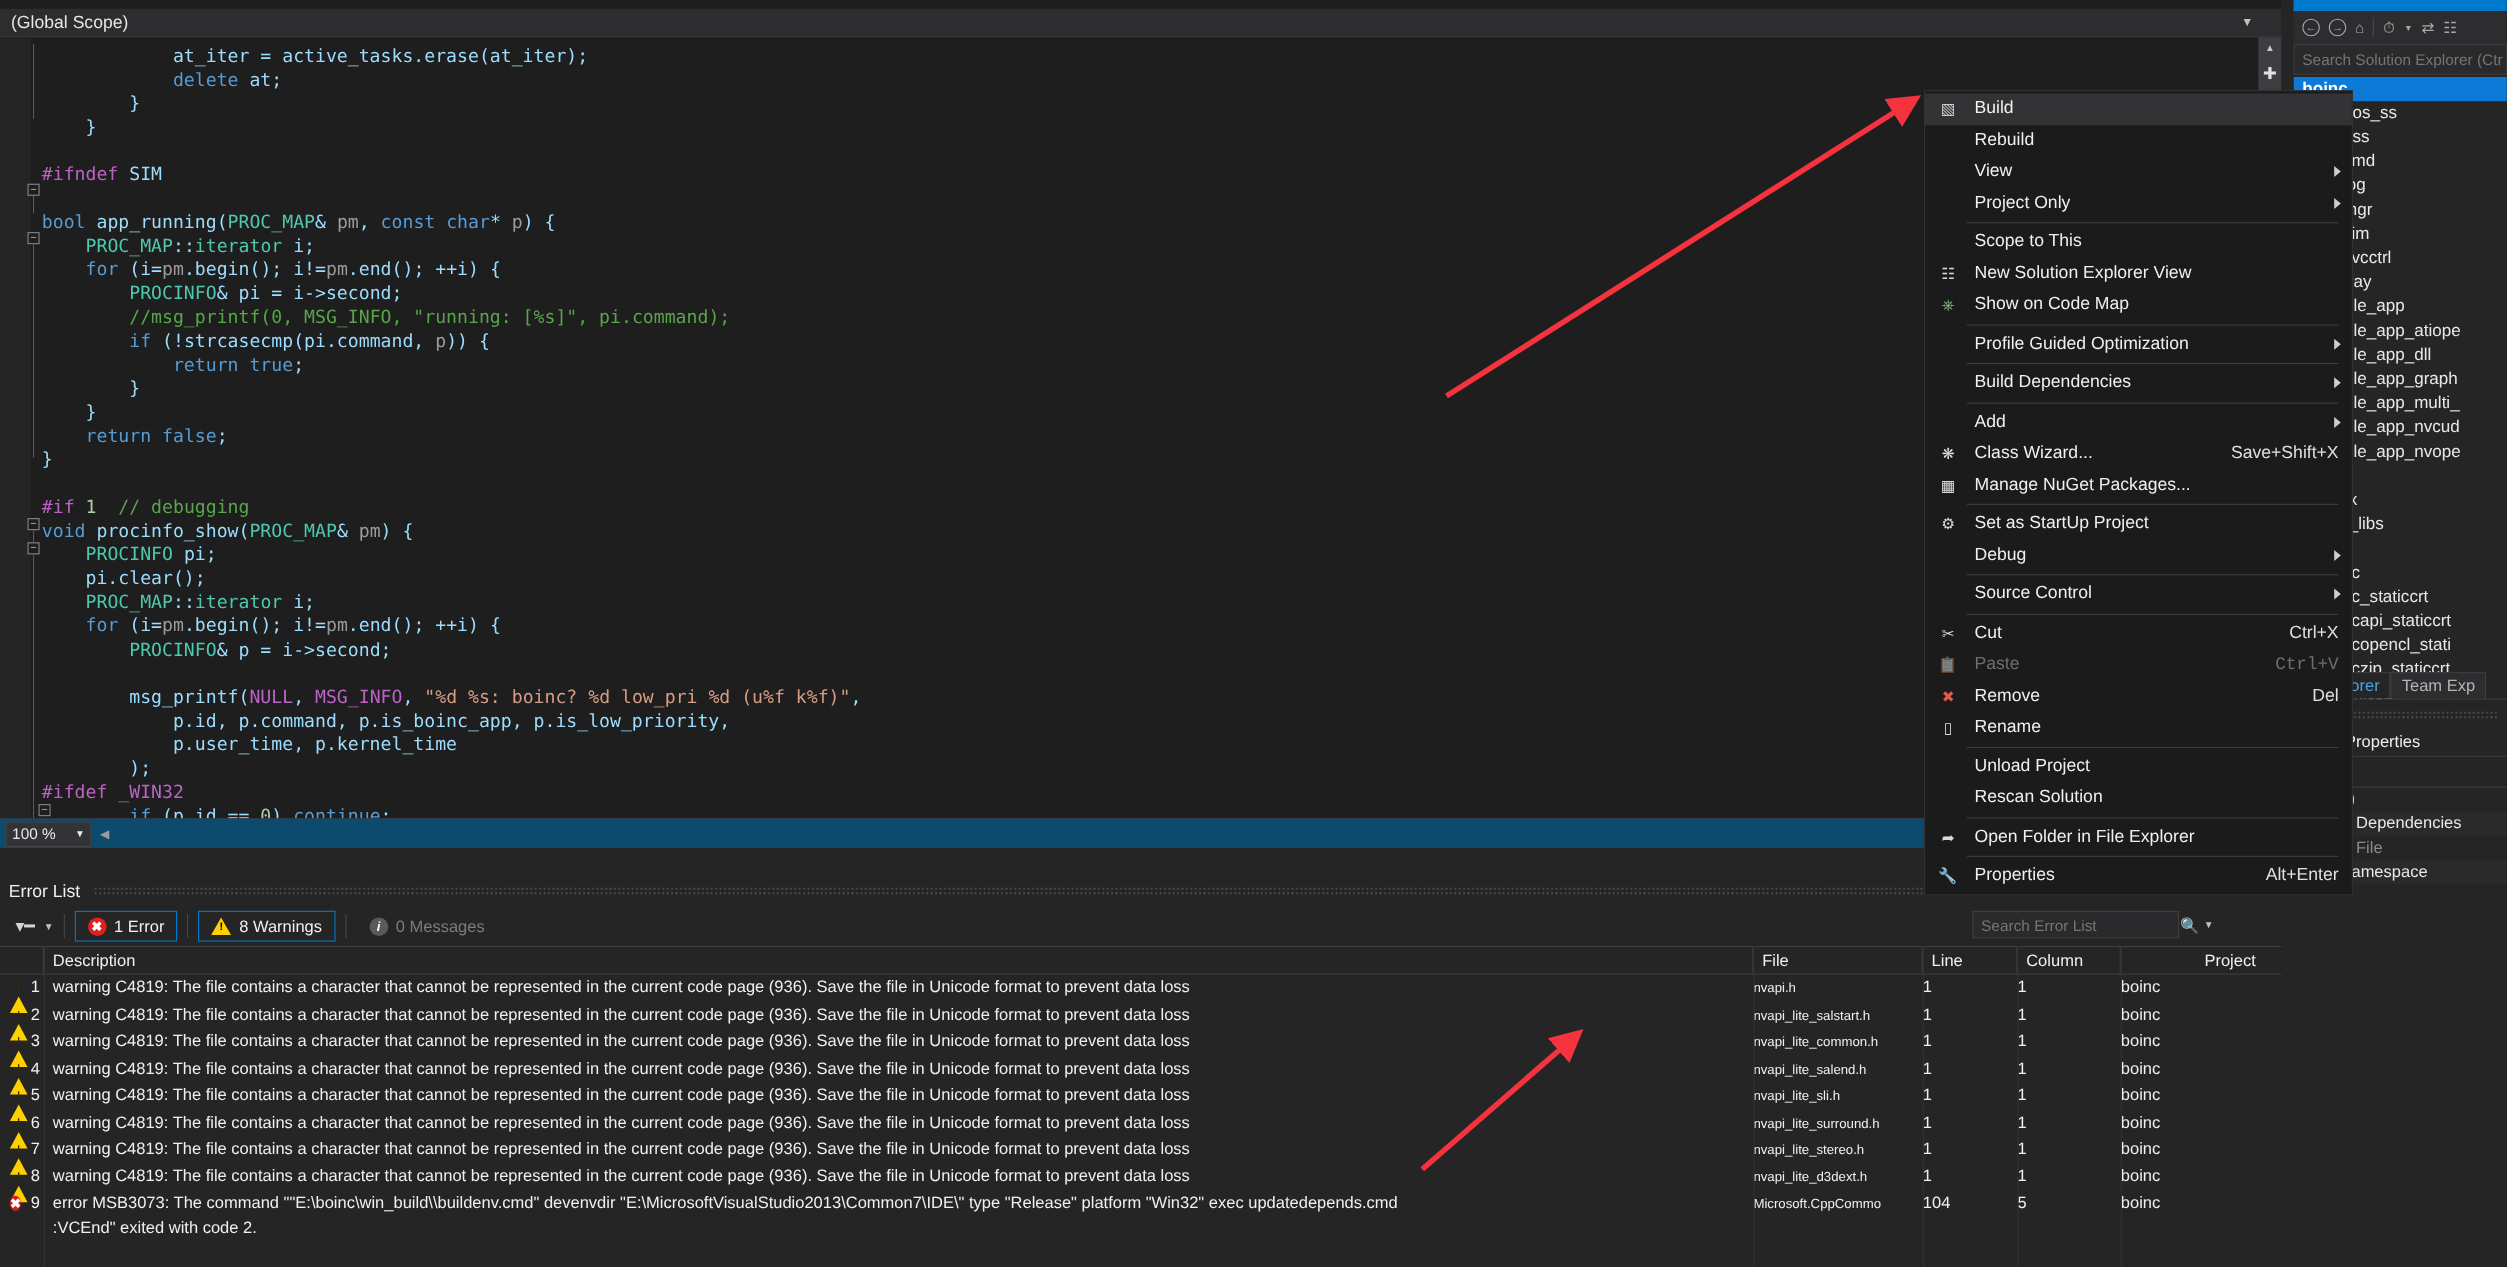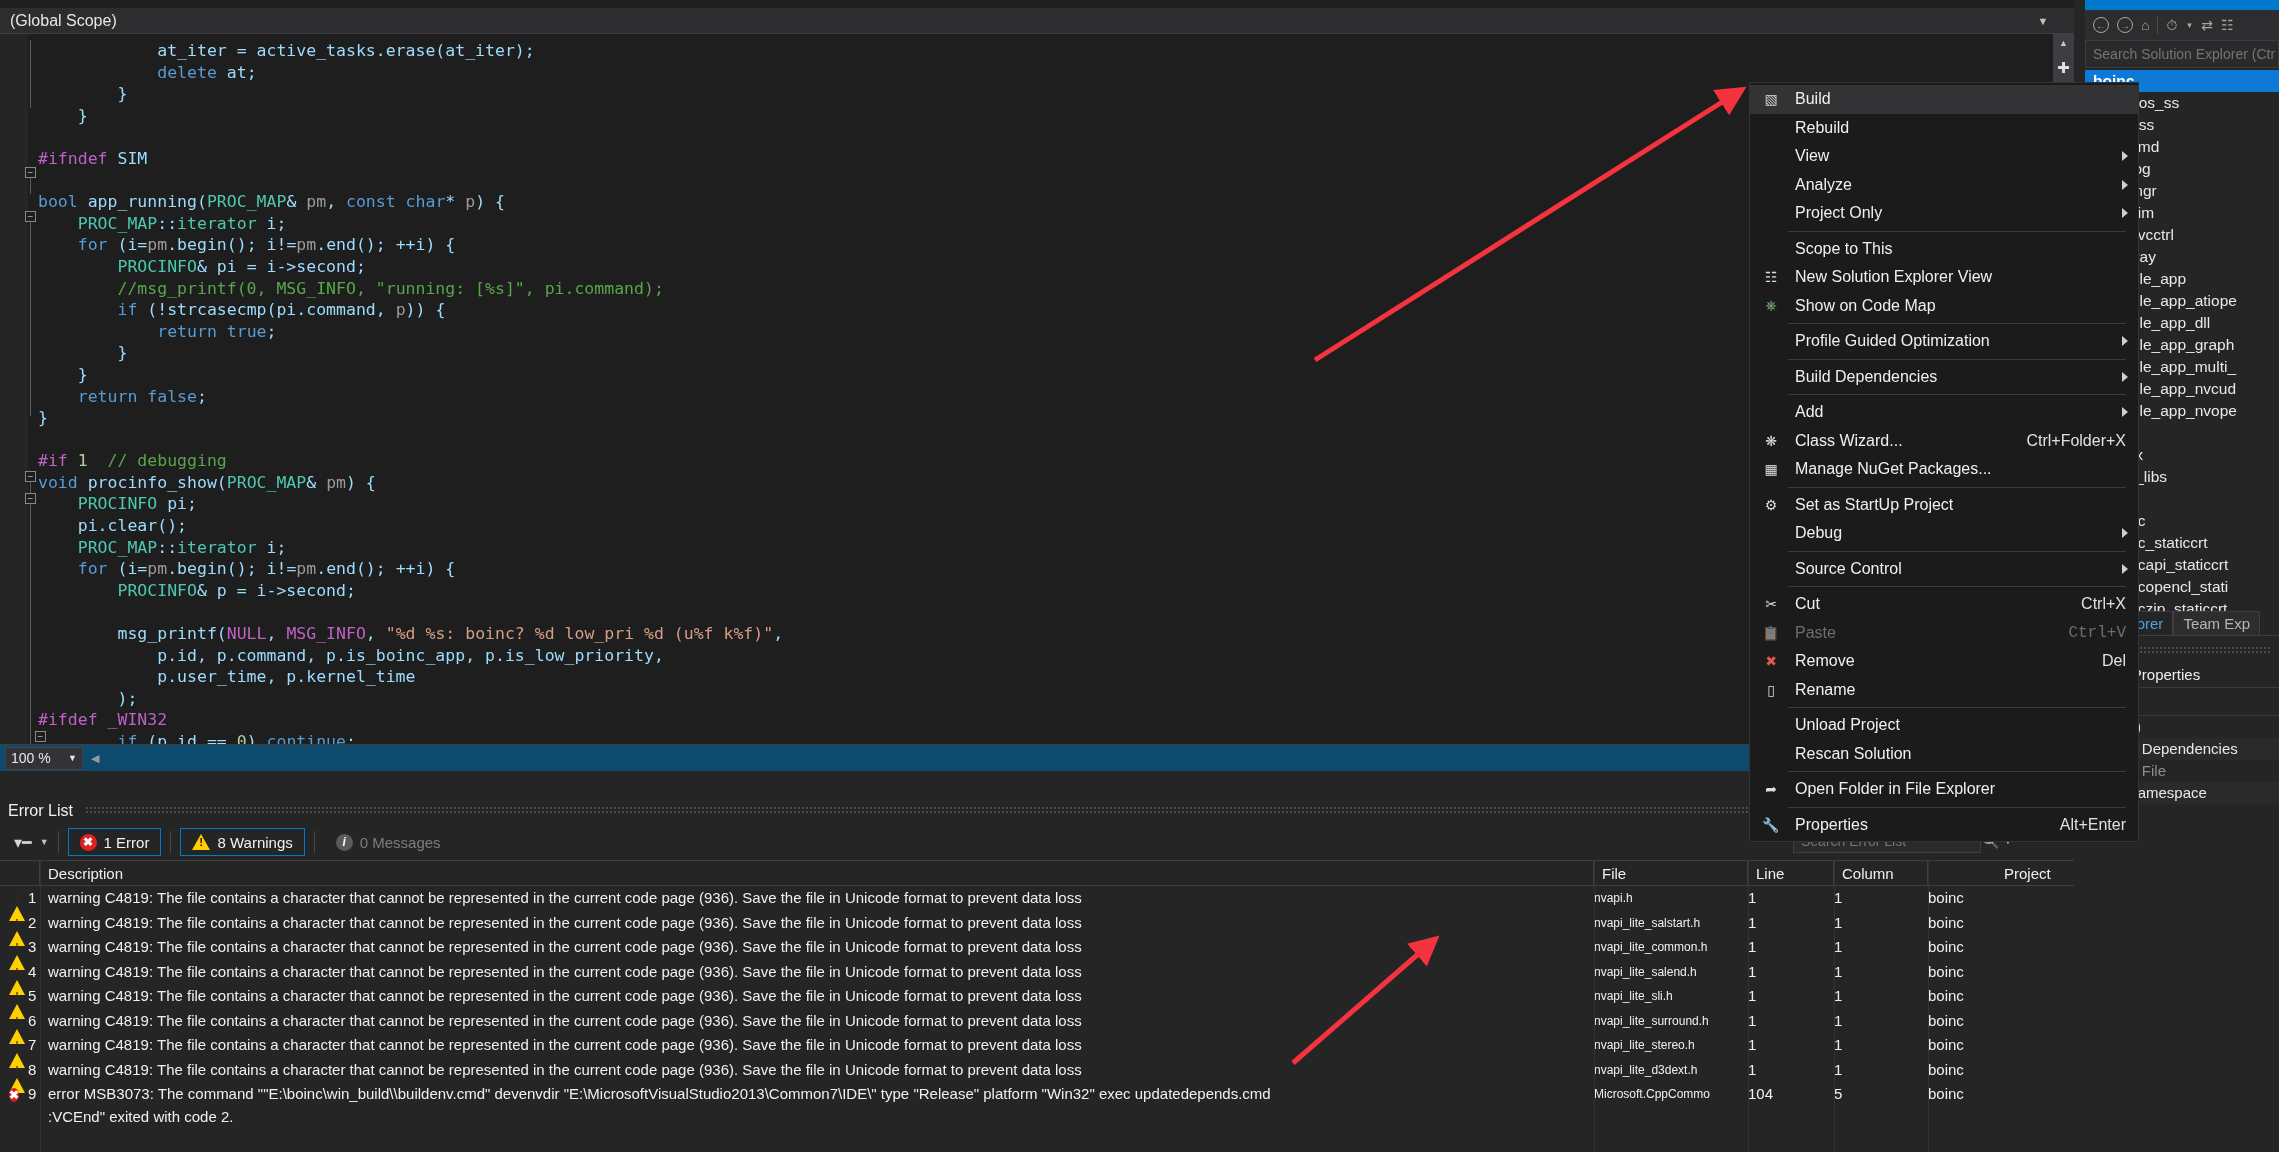--- a/index.html
+++ b/index.html
@@ -545,24 +545,20 @@
         <span>Build</span>
       </div>
       <div class="ctx-item">
         <span>Rebuild</span>
       </div>
       <div class="ctx-item">
         <span>View</span>
         <span class="sub"></span>
       </div>
       <div class="ctx-item">
-        <span>Analyze</span>
-        <span class="sub"></span>
-      </div>
-      <div class="ctx-item">
         <span>Project Only</span>
         <span class="sub"></span>
       </div>
       <div class="ctx-sep"></div>
       <div class="ctx-item">
         <span>Scope to This</span>
       </div>
       <div class="ctx-item">
         <span class="ic">☷</span>
         <span>New Solution Explorer View</span>
@@ -582,21 +578,21 @@
         <span class="sub"></span>
       </div>
       <div class="ctx-sep"></div>
       <div class="ctx-item">
         <span>Add</span>
         <span class="sub"></span>
       </div>
       <div class="ctx-item">
         <span class="ic">❋</span>
         <span>Class Wizard...</span>
-        <span class="sc">Ctrl+Folder+X</span>
+        <span class="sc">Save+Shift+X</span>
       </div>
       <div class="ctx-item">
         <span class="ic">▦</span>
         <span>Manage NuGet Packages...</span>
       </div>
       <div class="ctx-sep"></div>
       <div class="ctx-item">
         <span class="ic">⚙</span>
         <span>Set as StartUp Project</span>
       </div>

